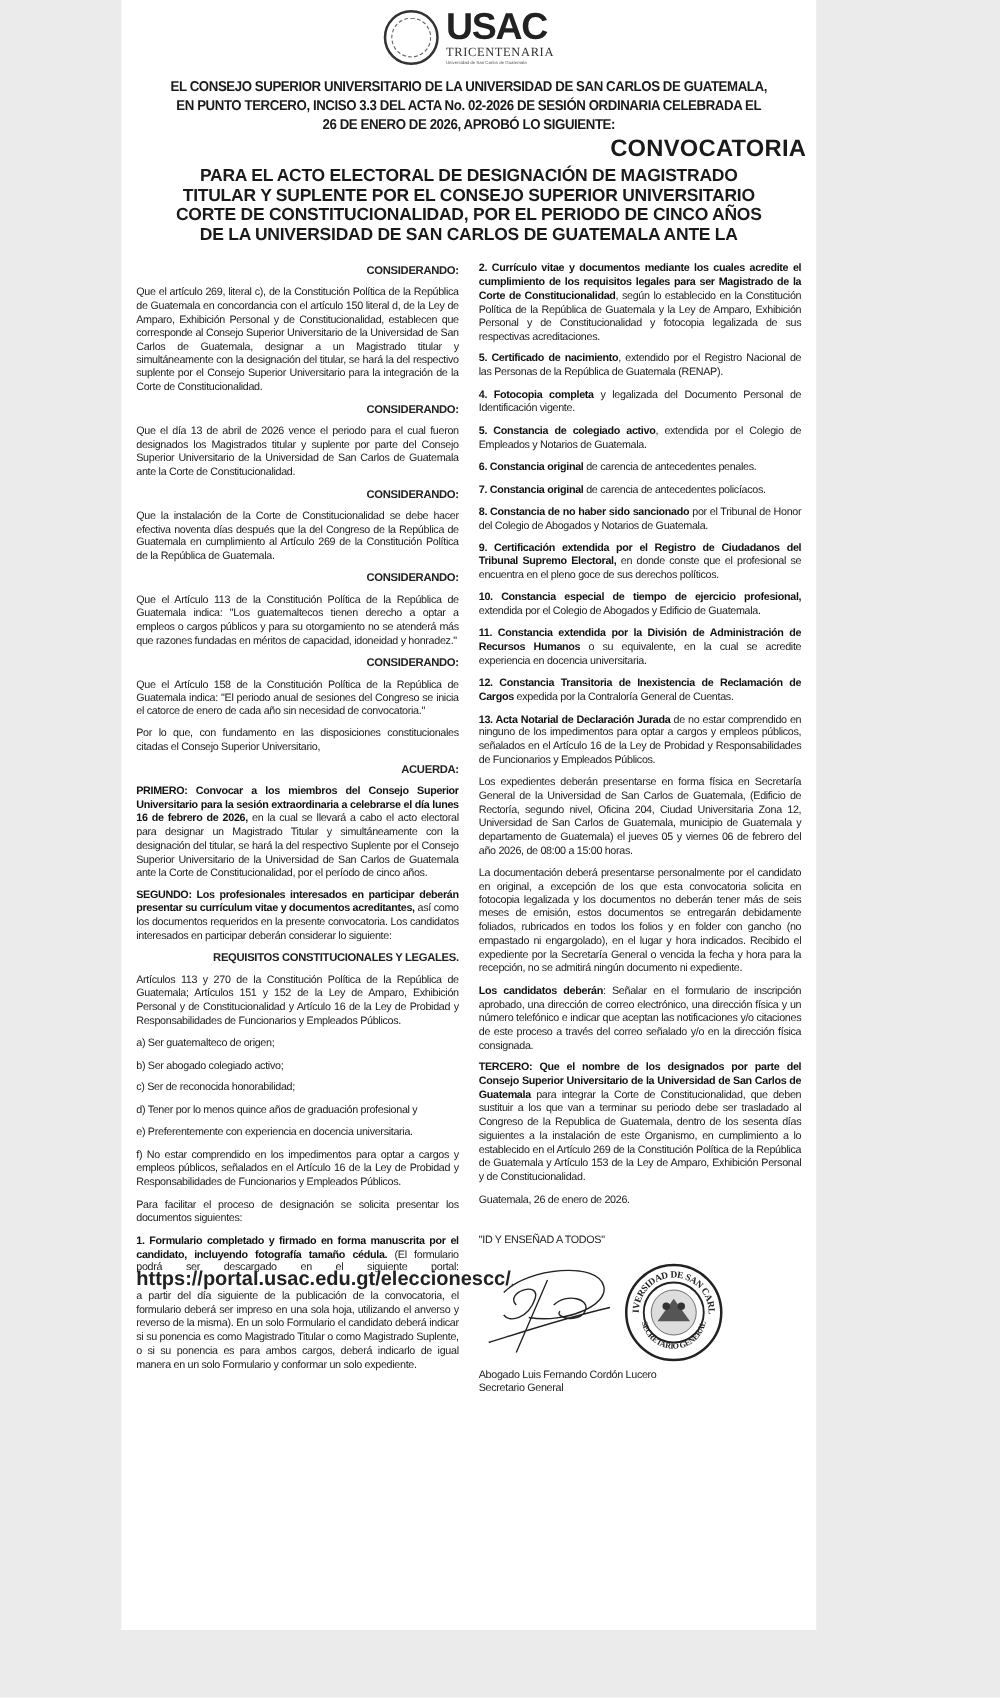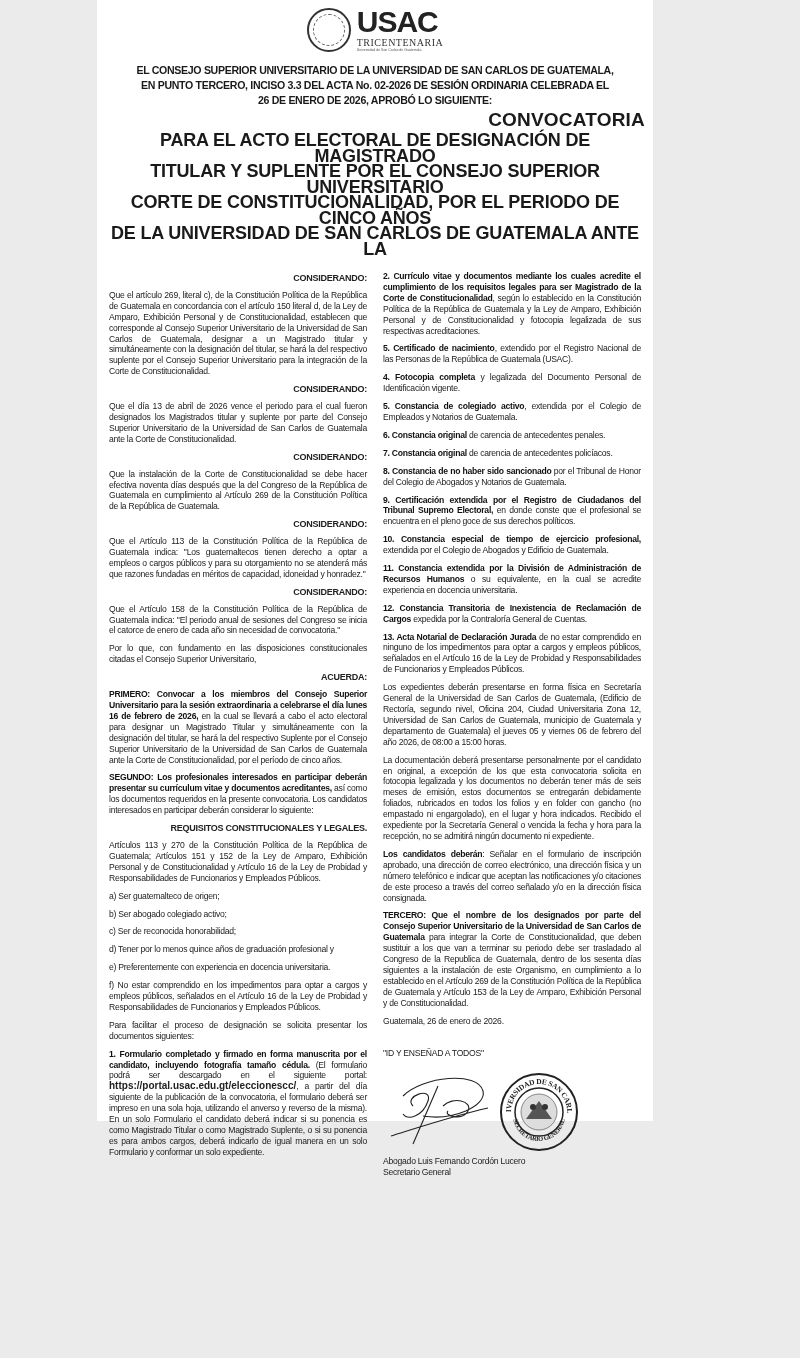--- a/index.html
+++ b/index.html
@@ -2,21 +2,21 @@
 <html><head>
 <meta charset="utf-8">
 <style>
   html, body { margin: 0; padding: 0; }
   body {
     width: 800px; height: 1358px; background: #ebebeb;
     font-family: "Liberation Sans", sans-serif; color: #1a1a1a;
     position: relative; overflow: hidden;
   }
   .page {
-    position: absolute; left: 97px; top: 0; width: 556px; height: 1121px;
+    position: absolute; left: 97px; top: 0; width: 556px; height: 1304px;
     background: #ffffff; box-sizing: border-box; padding: 0 8px;
   }
   .logo-row {
     display: flex; justify-content: center; align-items: center; height: 60px; gap: 6px;
   }
   .seal {
     width: 44px; height: 44px; border-radius: 50%; border: 2px solid #333;
     box-sizing: border-box; position: relative;
     display: flex; align-items: center; justify-content: center;
   }
@@ -29,30 +29,30 @@
   .brand .sub { font-size: 3.5px; color: #555; margin-top: 1px; }
   .intro {
     text-align: center; font-family: "Liberation Sans", sans-serif; font-weight: bold;
     font-size: 11.4px; line-height: 15px; letter-spacing: -0.35px; margin-top: 3px; color: #1a1a1a;
     transform: scaleX(0.93);
   }
   .conv-title {
     text-align: right; font-weight: bold; font-size: 19px; margin-top: 1px; letter-spacing: 0.2px;
   }
   .conv-sub {
-    text-align: center; font-weight: bold; font-size: 18px; line-height: 15.5px; margin-top: 2px; letter-spacing: -0.2px;
+    text-align: center; font-weight: bold; font-size: 14px; line-height: 15.5px; margin-top: 2px; letter-spacing: -0.2px;
   }
   .cols {
     display: flex; justify-content: space-between; margin-top: 14px; padding: 0 4px;
   }
   .col { width: 258px; font-size: 8.6px; line-height: 10.9px; text-align: justify; letter-spacing: -0.25px; color: #222; }
   .col p { margin: 0 0 7px 0; }
   .col .h { text-align: right; font-weight: bold; margin: 2px 0 6px 0; font-size: 9px; }
   .col b { font-weight: bold; color: #111; }
-  .url { font-weight: bold; font-size: 10px; letter-spacing: 0; margin-top: 16px; }
+  .url { font-weight: bold; font-size: 16px; letter-spacing: 0; margin-top: 16px; }
   .right-col p.item { margin-bottom: 7px; }
   .motto { margin-top: 22px !important; }
   .sig-area { position: relative; height: 90px; margin-top: 6px; }
   .signature { position: absolute; left: 0; top: 0; width: 110px; height: 80px; }
   .stamp { position: absolute; left: 115px; top: 5px; width: 82px; height: 82px; }
   .signer { font-size: 8.6px; line-height: 11px; }
 </style>
 </head>
 <body>
 
@@ -109,21 +109,21 @@
       <p>d) Tener por lo menos quince años de graduación profesional y</p>
       <p>e) Preferentemente con experiencia en docencia universitaria.</p>
       <p>f) No estar comprendido en los impedimentos para optar a cargos y empleos públicos, señalados en el Artículo 16 de la Ley de Probidad y Responsabilidades de Funcionarios y Empleados Públicos.</p>
 
       <p>Para facilitar el proceso de designación se solicita presentar los documentos siguientes:</p>
       <p><b>1. Formulario completado y firmado en forma manuscrita por el candidato, incluyendo fotografía tamaño cédula.</b><span> (El formulario podrá ser descargado en el siguiente portal: </span><span class="url">https://portal.usac.edu.gt/eleccionescc/</span><span>, a partir del día siguiente de la publicación de la convocatoria, el formulario deberá ser impreso en una sola hoja, utilizando el anverso y reverso de la misma).  En un solo Formulario el candidato deberá indicar si su ponencia es como Magistrado Titular o como Magistrado Suplente, o si su ponencia es para ambos cargos, deberá indicarlo de igual manera en un solo Formulario y conformar un solo expediente.</span></p>
     </div>
 
     <div class="col right-col">
       <p class="item"><b>2. Currículo vitae y documentos mediante los cuales acredite el cumplimiento de los requisitos legales para ser Magistrado de la Corte de Constitucionalidad</b><span>, según lo establecido en la Constitución Política de la República de Guatemala y la Ley de Amparo, Exhibición Personal y de Constitucionalidad y fotocopia legalizada de sus respectivas acreditaciones.</span></p>
-      <p class="item"><b>5. Certificado de nacimiento</b><span>, extendido por el Registro Nacional de las Personas de la República de Guatemala (USAC).</span></p>
+      <p class="item"><b>5. Certificado de nacimiento</b><span>, extendido por el Registro Nacional de las Personas de la República de Guatemala (RENAP).</span></p>
       <p class="item"><b>4. Fotocopia completa</b><span> y legalizada del Documento Personal de Identificación vigente.</span></p>
       <p class="item"><b>5. Constancia de colegiado activo</b><span>, extendida por el Colegio de Empleados y Notarios de Guatemala.</span></p>
       <p class="item"><b>6. Constancia original</b><span> de carencia de antecedentes penales.</span></p>
       <p class="item"><b>7. Constancia original</b><span> de carencia de antecedentes policíacos.</span></p>
       <p class="item"><b>8. Constancia de no haber sido sancionado</b><span> por el Tribunal de Honor del Colegio de Abogados y Notarios de Guatemala.</span></p>
       <p class="item"><b>9. Certificación extendida por el Registro de Ciudadanos del Tribunal Supremo Electoral,</b><span> en donde conste que el profesional se encuentra en el pleno goce de sus derechos políticos.</span></p>
       <p class="item"><b>10. Constancia especial de tiempo de ejercicio profesional,</b><span> extendida por el Colegio de Abogados y Edificio de Guatemala.</span></p>
       <p class="item"><b>11. Constancia extendida por la División de Administración de Recursos Humanos</b><span> o su equivalente, en la cual se acredite experiencia en docencia universitaria.</span></p>
       <p class="item"><b>12. Constancia Transitoria de Inexistencia de Reclamación de Cargos</b><span> expedida por la Contraloría General de Cuentas.</span></p>
       <p class="item"><b>13. Acta Notarial de Declaración Jurada</b><span> de no estar comprendido en ninguno de los impedimentos para optar a cargos y empleos públicos, señalados en el Artículo 16 de la Ley de Probidad y Responsabilidades de Funcionarios y Empleados Públicos.</span></p>

